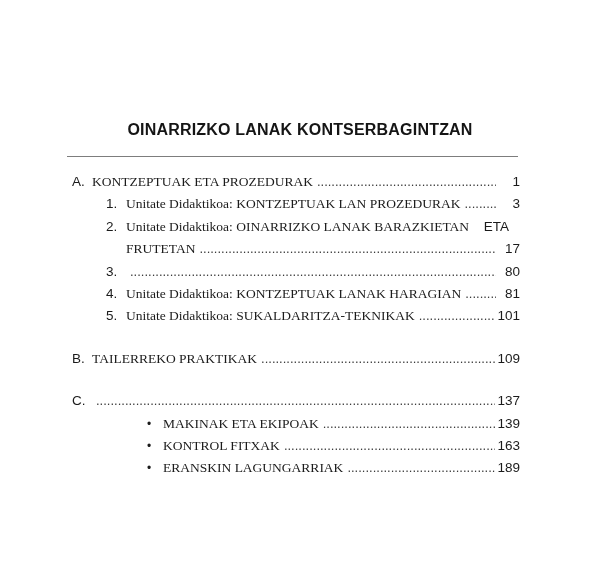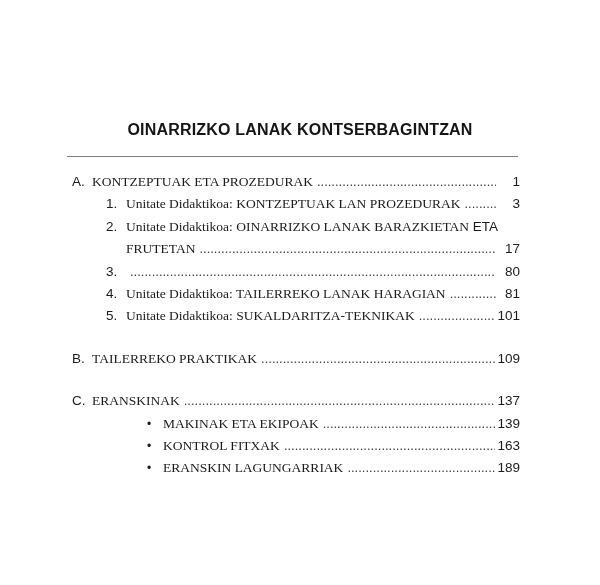--- a/index.html
+++ b/index.html
@@ -56,21 +56,21 @@
   }
   .leader::after {
     content: "..........................................................................................................................................................";
   }
   .spacer { flex: 1 1 auto; }
   .pagenum {
     flex: 0 0 auto;
     min-width: 22px;
     text-align: right;
   }
-  .label-right { margin-right: 22px; }
+  .label-right { margin-right: 11px; }
   .gap { margin-top: 20px; }
   .bottom-rule {
     position: absolute;
     left: 65px;
     top: 506px;
     width: 454px;
     height: 3.5px;
     background: #101010;
   }
 </style>
@@ -112,42 +112,41 @@
     </div>
 
     <div class="row item">
       <span class="prefix">3.</span>
       <span class="leader"></span>
       <span class="pagenum">80</span>
     </div>
 
     <div class="row item">
       <span class="prefix">4.</span>
-      <span class="label">Unitate Didaktikoa: TAILERREKO LANAK HARAGIAN</span>
+      <span class="label">Unitate Didaktikoa: KONTZEPTUAK LANAK HARAGIAN</span>
       <span class="leader"></span>
       <span class="pagenum">81</span>
     </div>
 
     <div class="row item">
       <span class="prefix">5.</span>
       <span class="label">Unitate Didaktikoa: SUKALDARITZA-TEKNIKAK</span>
       <span class="leader"></span>
       <span class="pagenum">101</span>
     </div>
 
     <div class="row sec gap">
       <span class="prefix">B.</span>
       <span class="label">TAILERREKO PRAKTIKAK</span>
       <span class="leader"></span>
       <span class="pagenum">109</span>
     </div>
 
     <div class="row sec gap">
       <span class="prefix">C.</span>
-      <span class="label">ERANSKINAK</span>
       <span class="leader"></span>
       <span class="pagenum">137</span>
     </div>
 
     <div class="row bullet-row">
       <span class="bullet-glyph">•</span>
       <span class="label">MAKINAK ETA EKIPOAK</span>
       <span class="leader"></span>
       <span class="pagenum">139</span>
     </div>

